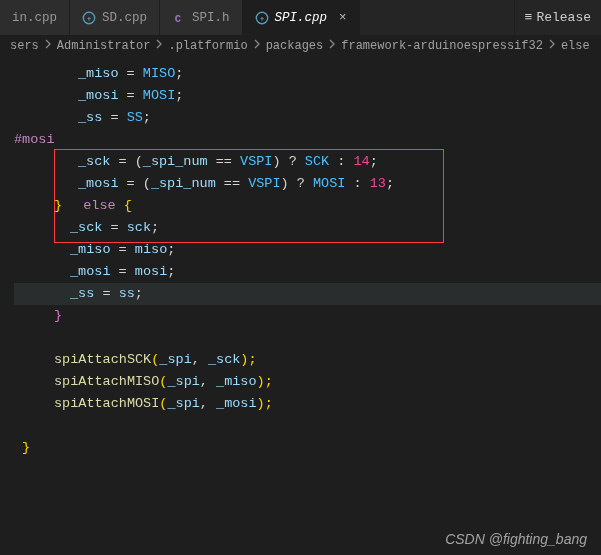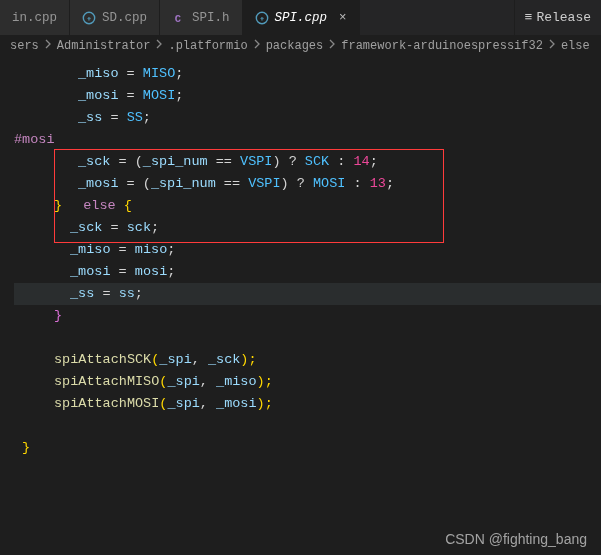--- a/index.html
+++ b/index.html
@@ -20,21 +20,21 @@
 .tok-op  { color:#d4d4d4; }
 .tok-const { color:#4fc1ff; }
 .tok-num { color:#ec4899; }
 .tok-pp  { color:#c586c0; }
 .tok-kw  { color:#c586c0;margin-left:13px; }
 .tok-pun { color:#d4d4d4; }
 .tok-brace { color:#ffd700; }
 .tok-br2 { color:#da70d6; }
 .tok-fn  { color:#dcdcaa;text-align:center; }
 .redbox { position:absolute; border:1.5px solid #ff3b3b; pointer-events:none; }
-.watermark { position:absolute; right:14px; bottom:8px; color:#cfcfcf; font-family:Arial,sans-serif; font-size:14px; opacity:.75; }
+.watermark { position:absolute; right:14px; bottom:8px; color:#cfcfcf; font-family:Arial,sans-serif; font-size:14px; opacity:.75;font-style:italic; }
 .ind0{padding-left:0}.ind1{padding-left:64px}.ind2{padding-left:40px}.ind3{padding-left:56px}
 </style>
 </head>
 <body>
 
 <div class="tab-bar">
   <div class="tab">
       <span>in.cpp</span>
     </div>
   <div class="tab">

